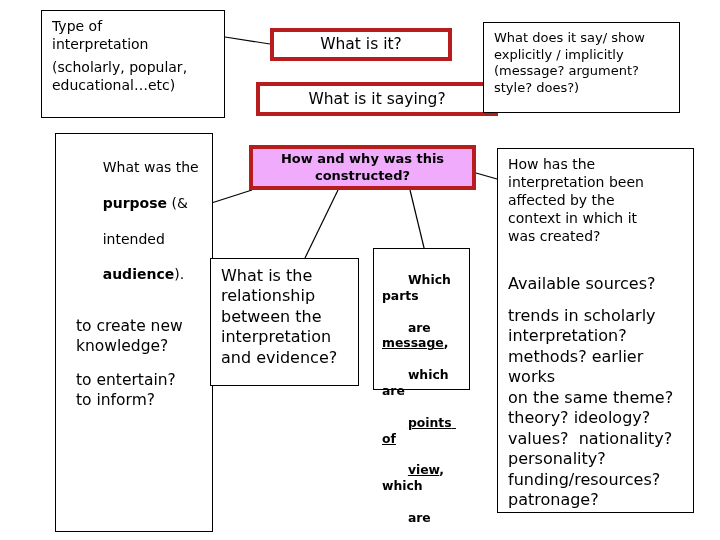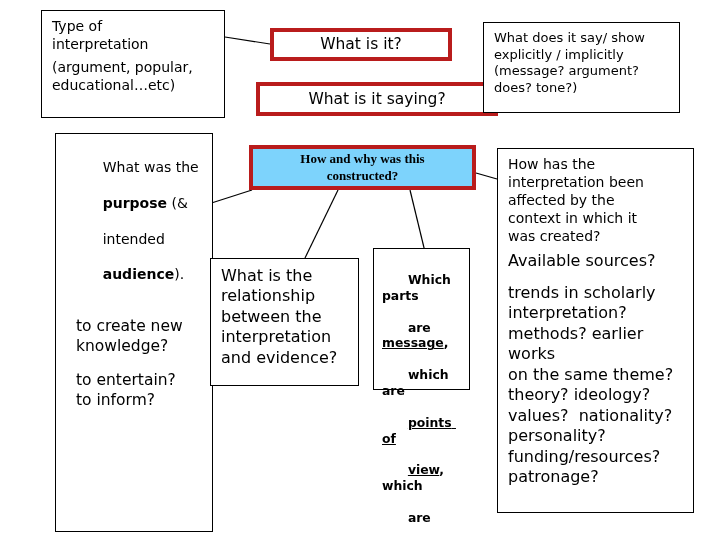--- a/index.html
+++ b/index.html
@@ -22,22 +22,21 @@
     position: absolute;
     box-sizing: border-box;
     background: #ffffff;
     border: 1px solid #000000;
     z-index: 3;
   }
   .box.thick {
     border: 4px solid #b91c1c;
   }
   .box.yellow {
-    background: #7dd3fc;
-    font-family: Liberation Serif, serif;
+    background: #f0abfc;
   }
   .pad {
     padding: 7px 9px 7px 10px;
   }
   .txt {
     line-height: 1.28;
     white-space: pre-wrap;
   }
   .t18 { font-size: 14px; }
   .t16 { font-size: 16px; }
@@ -79,37 +78,37 @@
     <line x1="470" y1="101" x2="497" y2="86" stroke="#000" stroke-width="1.2"></line>
     <line x1="199" y1="207" x2="252" y2="190" stroke="#000" stroke-width="1.2"></line>
     <line x1="476" y1="173" x2="497" y2="179" stroke="#000" stroke-width="1.2"></line>
     <line x1="338" y1="190" x2="305" y2="258" stroke="#000" stroke-width="1.2"></line>
     <line x1="410" y1="190" x2="426" y2="256" stroke="#000" stroke-width="1.2"></line>
   </svg>
 
   <div class="box pad" id="box-type">
     <div class="txt t18">Type of</div>
     <div class="txt t18">interpretation</div>
-    <div class="txt t14" style="margin-top:5px">(argument, popular,</div>
+    <div class="txt t14" style="margin-top:5px">(scholarly, popular,</div>
     <div class="txt t14">educational…etc)</div>
   </div>
 
   <div class="box thick" id="box-whatisit">
     <div class="txt t15 center" style="line-height:25px">What is it?</div>
   </div>
 
   <div class="box thick" id="box-whatsaying">
     <div class="txt t15 center" style="line-height:26px">What is it saying?</div>
   </div>
 
   <div class="box pad" id="box-explicit">
     <div class="txt t13">What does it say/ show</div>
     <div class="txt t13">explicitly / implicitly</div>
     <div class="txt t13">(message? argument?</div>
-    <div class="txt t13">does? tone?)</div>
+    <div class="txt t13">style? does?)</div>
   </div>
 
   <div class="box pad" id="box-purpose">
     <div class="txt t18">
       <span>What was the</span><br>
       <span class="b">purpose</span><span> (&amp;</span><br>
       <span>intended</span><br>
       <span class="b">audience</span><span>).</span>
     </div>
     <div class="txt t15" style="margin-top:15px">to create new
@@ -123,21 +122,21 @@
     <div class="txt t13 center b" style="margin-top:2px">How and why was this</div>
     <div class="txt t13 center b">constructed?</div>
   </div>
 
   <div class="box pad" id="box-context">
     <div class="txt t18">How has the
 interpretation been
 affected by the
 context in which it
 was created?</div>
-    <div class="txt t16" style="margin-top:5px">Available sources?</div>
+    <div class="txt t16" style="margin-top:28px">Available sources?</div>
     <div class="txt t16" style="margin-top:12px">trends in scholarly
 interpretation?
 methods? earlier works
 on the same theme?
 theory? ideology?
 values?  nationality?
 personality?
 funding/resources?
 patronage?</div>
   </div>

